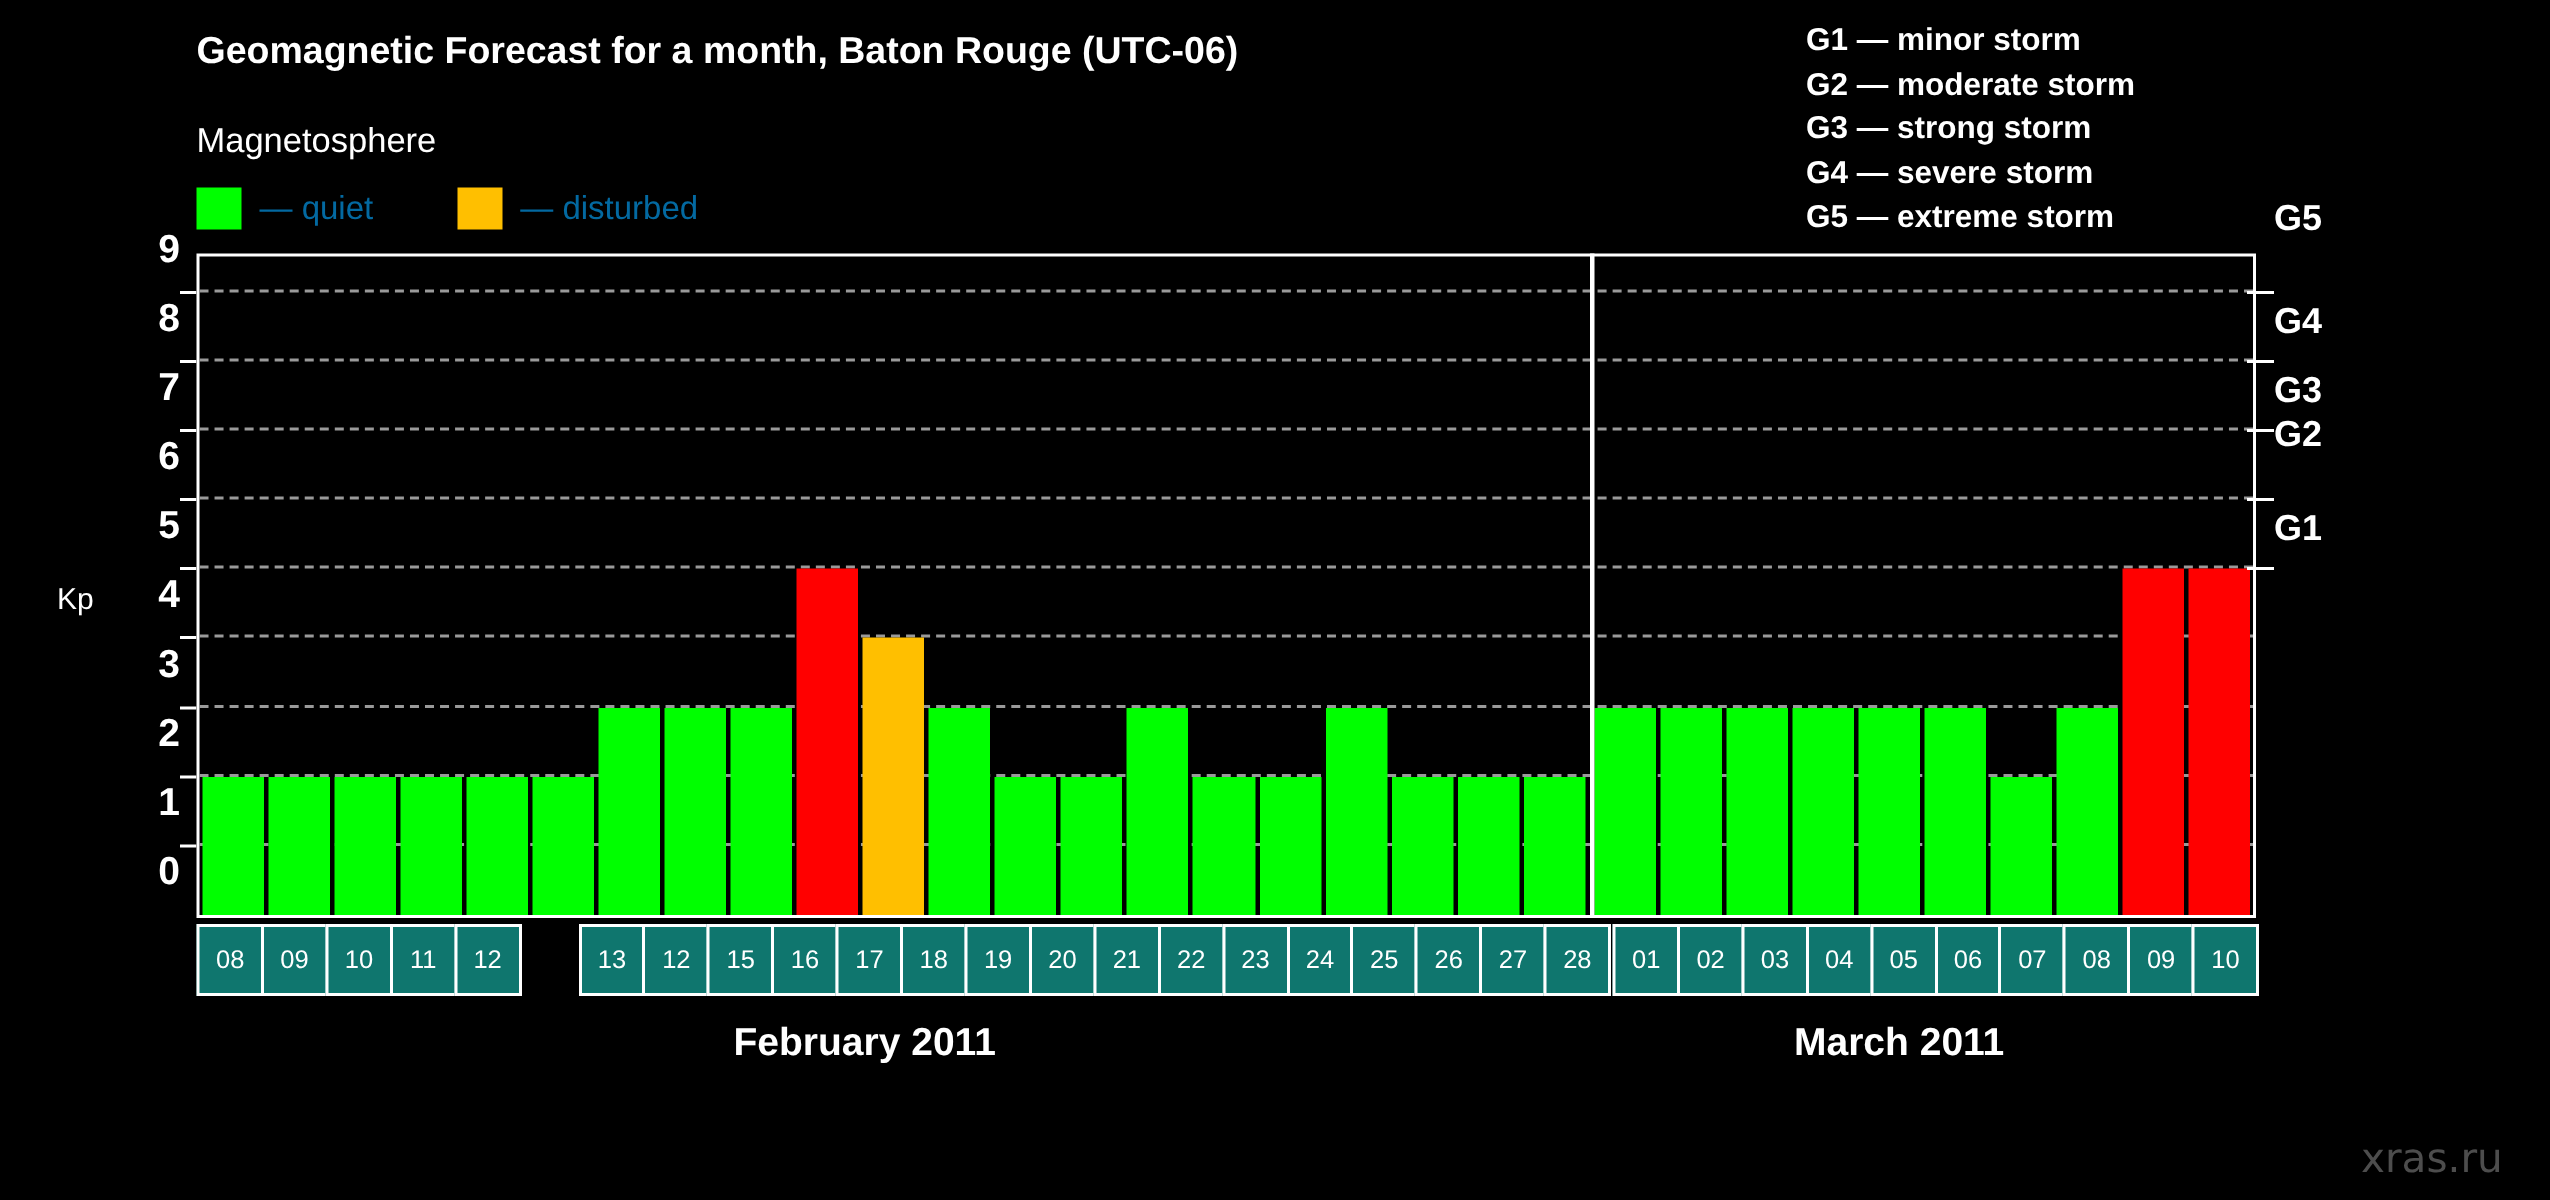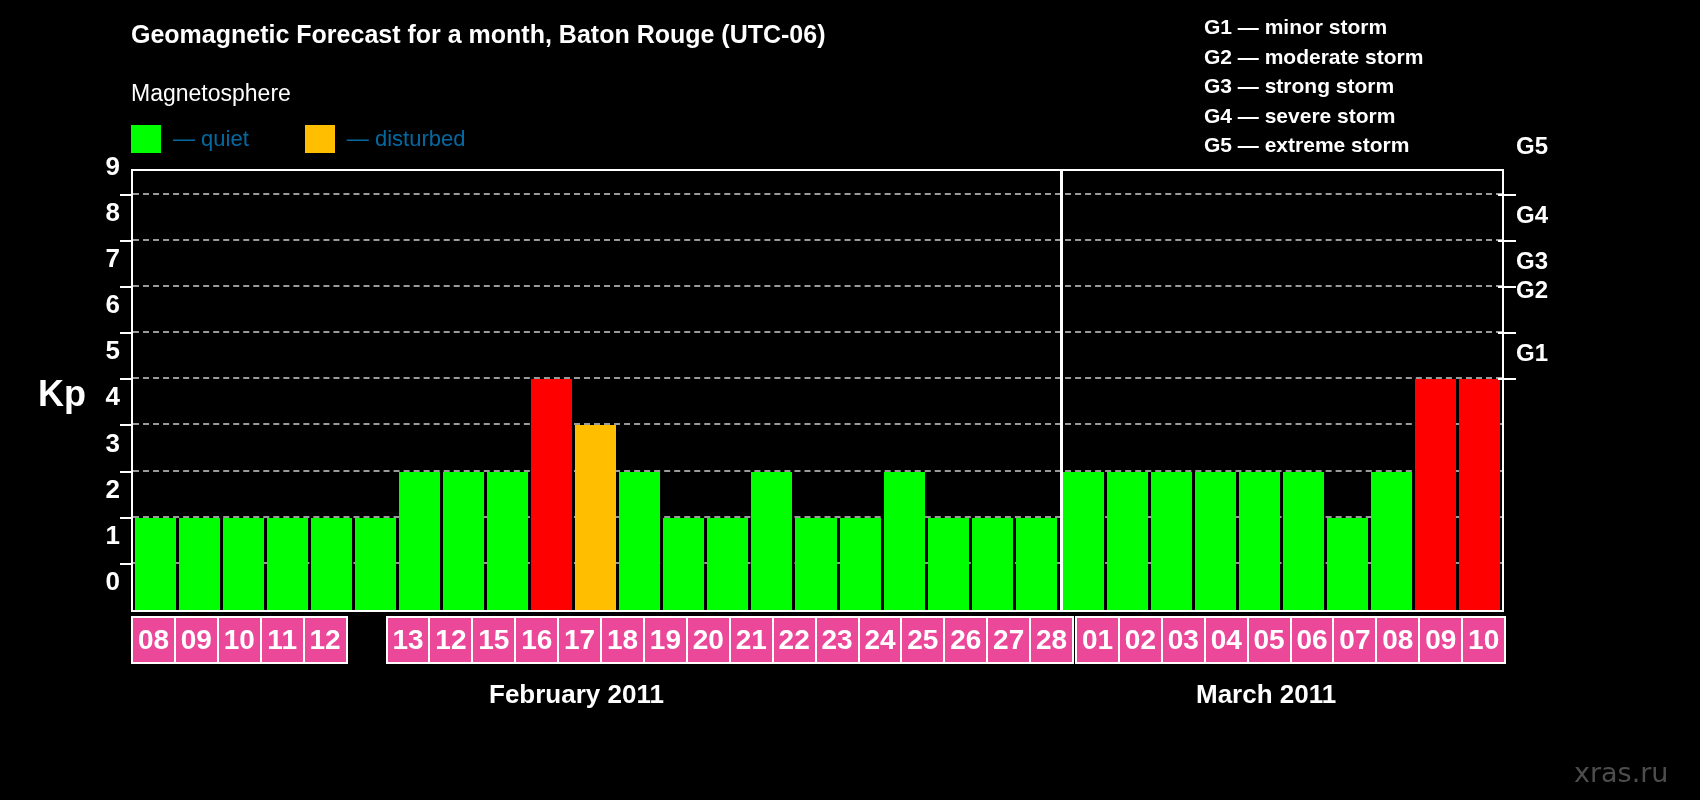--- a/index.html
+++ b/index.html
@@ -68,22 +68,22 @@
   }
   .barcell {
     height: 100%;
     display: flex; align-items: flex-end; justify-content: center;
     position: relative;
   }
   .bar { width: 100%; display: block; }
 
   
   .kp-word {
-    position: absolute; left: 38px; top: 373px;
-    font-size: 36px; font-weight: bold; color: #ffffff;
+    position: absolute; left: 38px; top: 389px;
+    font-size: 20px; font-weight: normal; color: #ffffff;
   }
   .ytick {
     position: absolute; right: 0; width: 100%;
     text-align: right;
     font-size: 26px; font-weight: bold; color: #ffffff;
     transform: translateY(-50%);
     white-space: nowrap;
   }
   .ytick-mark {
     position: absolute; left: 0; width: 11px; height: 0;
@@ -107,23 +107,23 @@
 
   
   #dates {
     position: absolute; left: 131px; top: 616px;
     width: 1373px; height: 48px;
     display: flex;
   }
   .datebox {
     height: 100%;
     border: 2px solid #ffffff;
-    background: #ec4899;
+    background: #0f766e;
     color: #ffffff;
-    font-size: 28px; font-weight: bold;
+    font-size: 17px; font-weight: normal;
     display: flex; align-items: center; justify-content: center;
     margin-right: -2px;
   }
   .datebox.sep-left { margin-left: 3px; }
 
   
   .month {
     position: absolute; top: 679px;
     font-size: 26px; font-weight: bold; color: #ffffff;
     white-space: nowrap;

